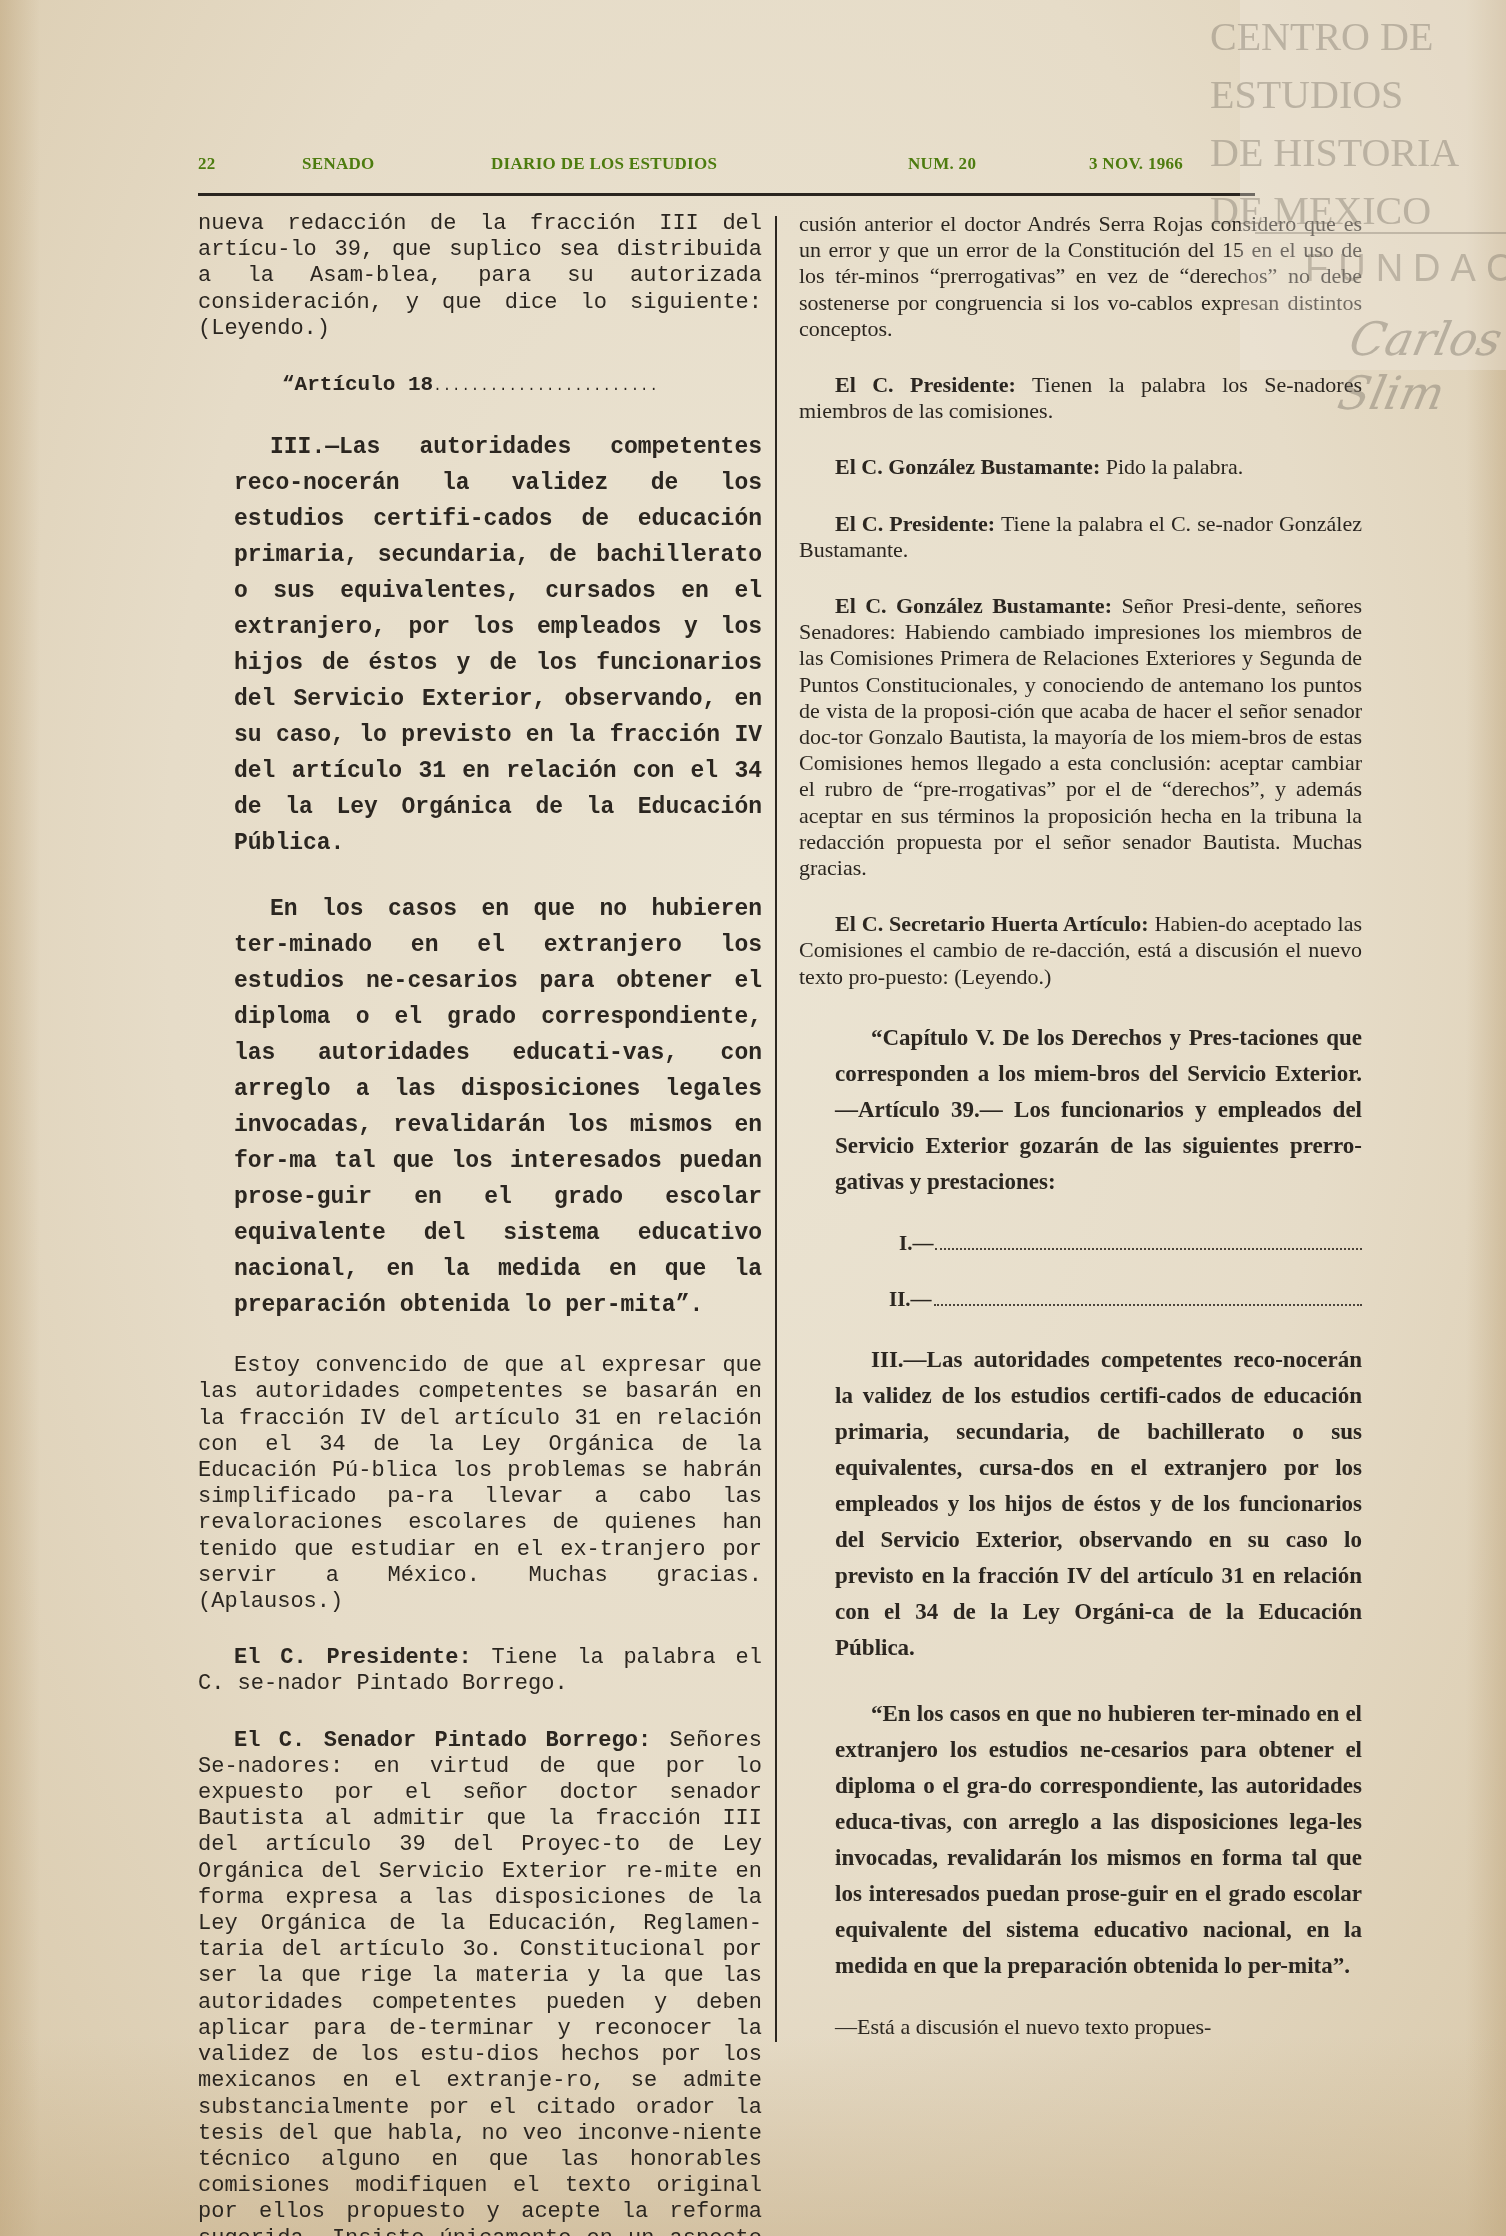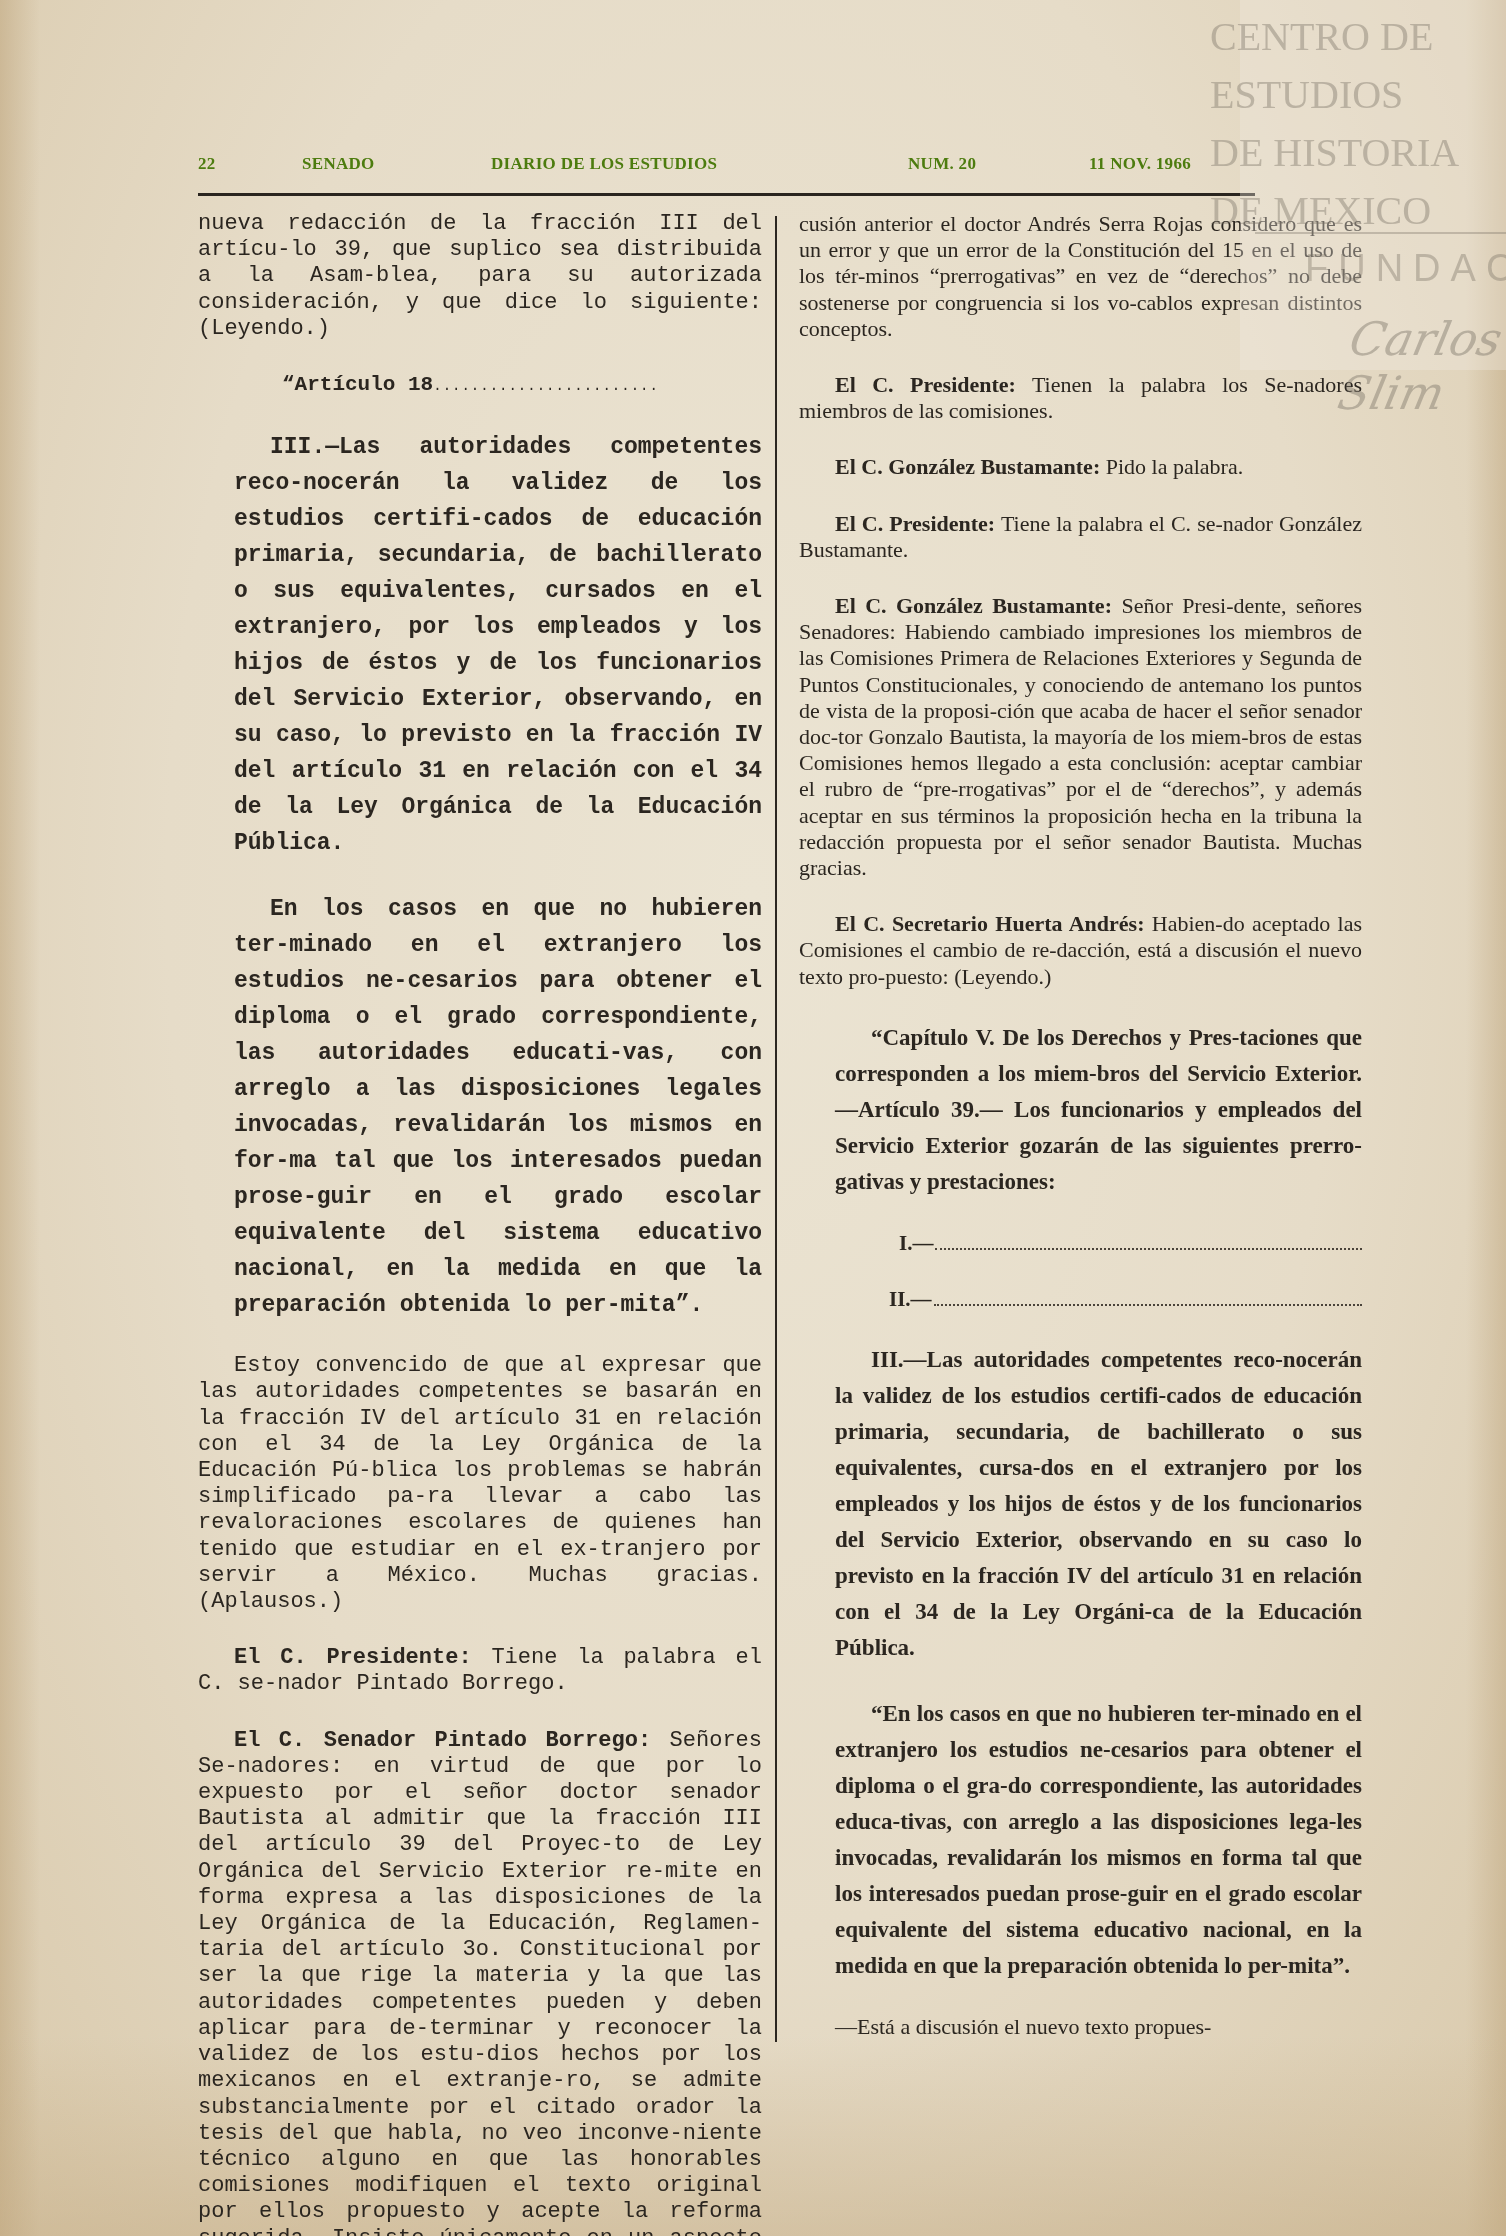--- a/index.html
+++ b/index.html
@@ -68,21 +68,21 @@
 
 <div class="page-edge-left"></div>
 <div class="page-edge-right"></div>
 <div class="page-edge-bottom"></div>
 
 <div class="running-header">
   <span class="h-page">22</span>
   <span class="h-chamber">SENADO</span>
   <span class="h-publication">DIARIO DE LOS ESTUDIOS</span>
   <span class="h-number">NUM. 20</span>
-  <span class="h-date">11 NOV. 1966</span>
+  <span class="h-date">3 NOV. 1966</span>
 </div>
 <div class="header-rule"></div>
 
 <div class="column col-left">
   <p>nueva redacción de la fracción III del artícu-lo 39, que suplico sea distribuida a la Asam-blea, para su autorizada consideración, y que dice lo siguiente: (Leyendo.)</p>
 
   <p class="article-line gap-lg"><span>“Artículo 18</span><span class="dots">........................</span></p>
 
   <p class="quote indent gap-lg">III.—Las autoridades competentes reco-nocerán la validez de los estudios certifi-cados de educación primaria, secundaria, de bachillerato o sus equivalentes, cursados en el extranjero, por los empleados y los hijos de éstos y de los funcionarios del Servicio Exterior, observando, en su caso, lo previsto en la fracción IV del artículo 31 en relación con el 34 de la Ley Orgánica de la Educación Pública.</p>
 
@@ -101,21 +101,21 @@
   <p>cusión anterior el doctor Andrés Serra Rojas considero que es un error y que un error de la Constitución del 15 en el uso de los tér-minos “prerrogativas” en vez de “derechos” no debe sostenerse por congruencia si los vo-cablos expresan distintos conceptos.</p>
 
   <p class="para gap-lg"><span class="sp">El C. Presidente:</span> <span>Tienen la palabra los Se-nadores miembros de las comisiones.</span></p>
 
   <p class="para gap-lg"><span class="sp">El C. González Bustamante:</span> <span>Pido la palabra.</span></p>
 
   <p class="para gap-lg"><span class="sp">El C. Presidente:</span> <span>Tiene la palabra el C. se-nador González Bustamante.</span></p>
 
   <p class="para gap-lg"><span class="sp">El C. González Bustamante:</span> <span>Señor Presi-dente, señores Senadores: Habiendo cambiado impresiones los miembros de las Comisiones Primera de Relaciones Exteriores y Segunda de Puntos Constitucionales, y conociendo de antemano los puntos de vista de la proposi-ción que acaba de hacer el señor senador doc-tor Gonzalo Bautista, la mayoría de los miem-bros de estas Comisiones hemos llegado a esta conclusión: aceptar cambiar el rubro de “pre-rrogativas” por el de “derechos”, y además aceptar en sus términos la proposición hecha en la tribuna la redacción propuesta por el señor senador Bautista. Muchas gracias.</span></p>
 
-  <p class="para gap-lg"><span class="sp">El C. Secretario Huerta Andrés:</span> <span>Habien-do aceptado las Comisiones el cambio de re-dacción, está a discusión el nuevo texto pro-puesto: (Leyendo.)</span></p>
+  <p class="para gap-lg"><span class="sp">El C. Secretario Huerta Artículo:</span> <span>Habien-do aceptado las Comisiones el cambio de re-dacción, está a discusión el nuevo texto pro-puesto: (Leyendo.)</span></p>
 
   <p class="quote indent gap-lg">“Capítulo V. De los Derechos y Pres-taciones que corresponden a los miem-bros del Servicio Exterior.—Artículo 39.— Los funcionarios y empleados del Servicio Exterior gozarán de las siguientes prerro-gativas y prestaciones:</p>
 
   <div class="fill-line gap-lg">
     <span>I.—</span>
     <span class="leader"></span>
   </div>
   <div class="fill-line gap-lg" style="padding-left:90px">
     <span>II.—</span>
     <span class="leader"></span>

